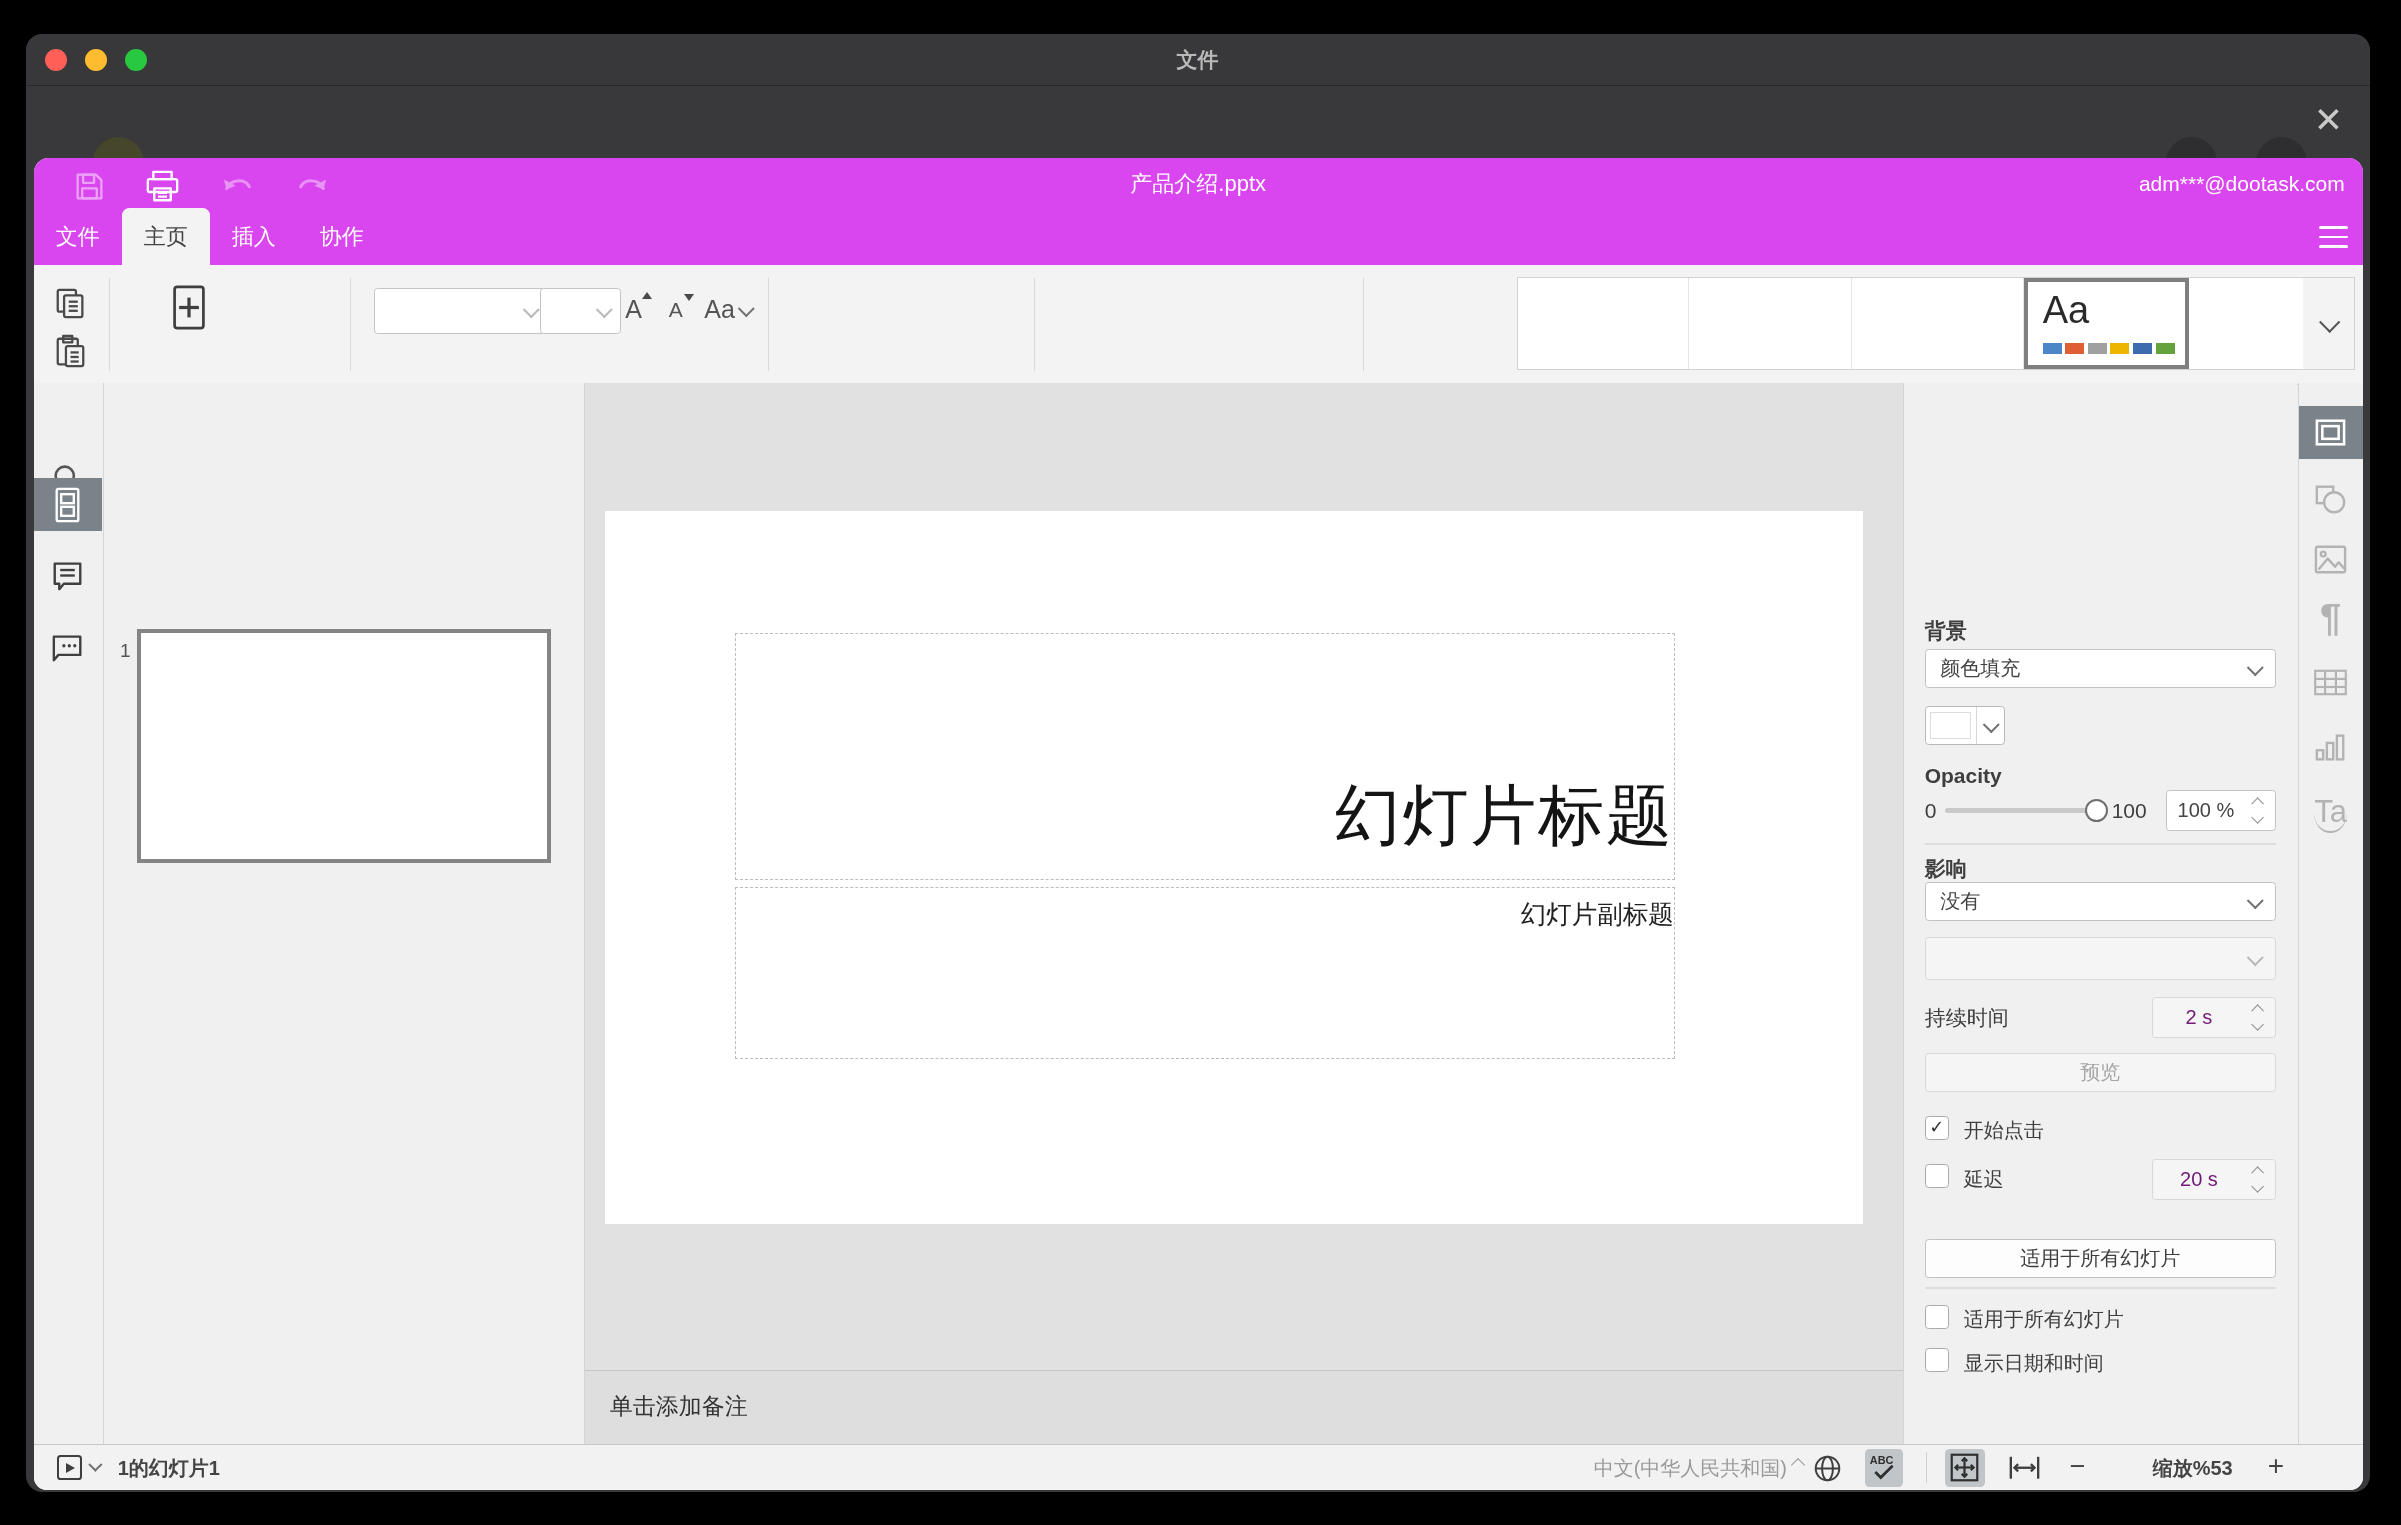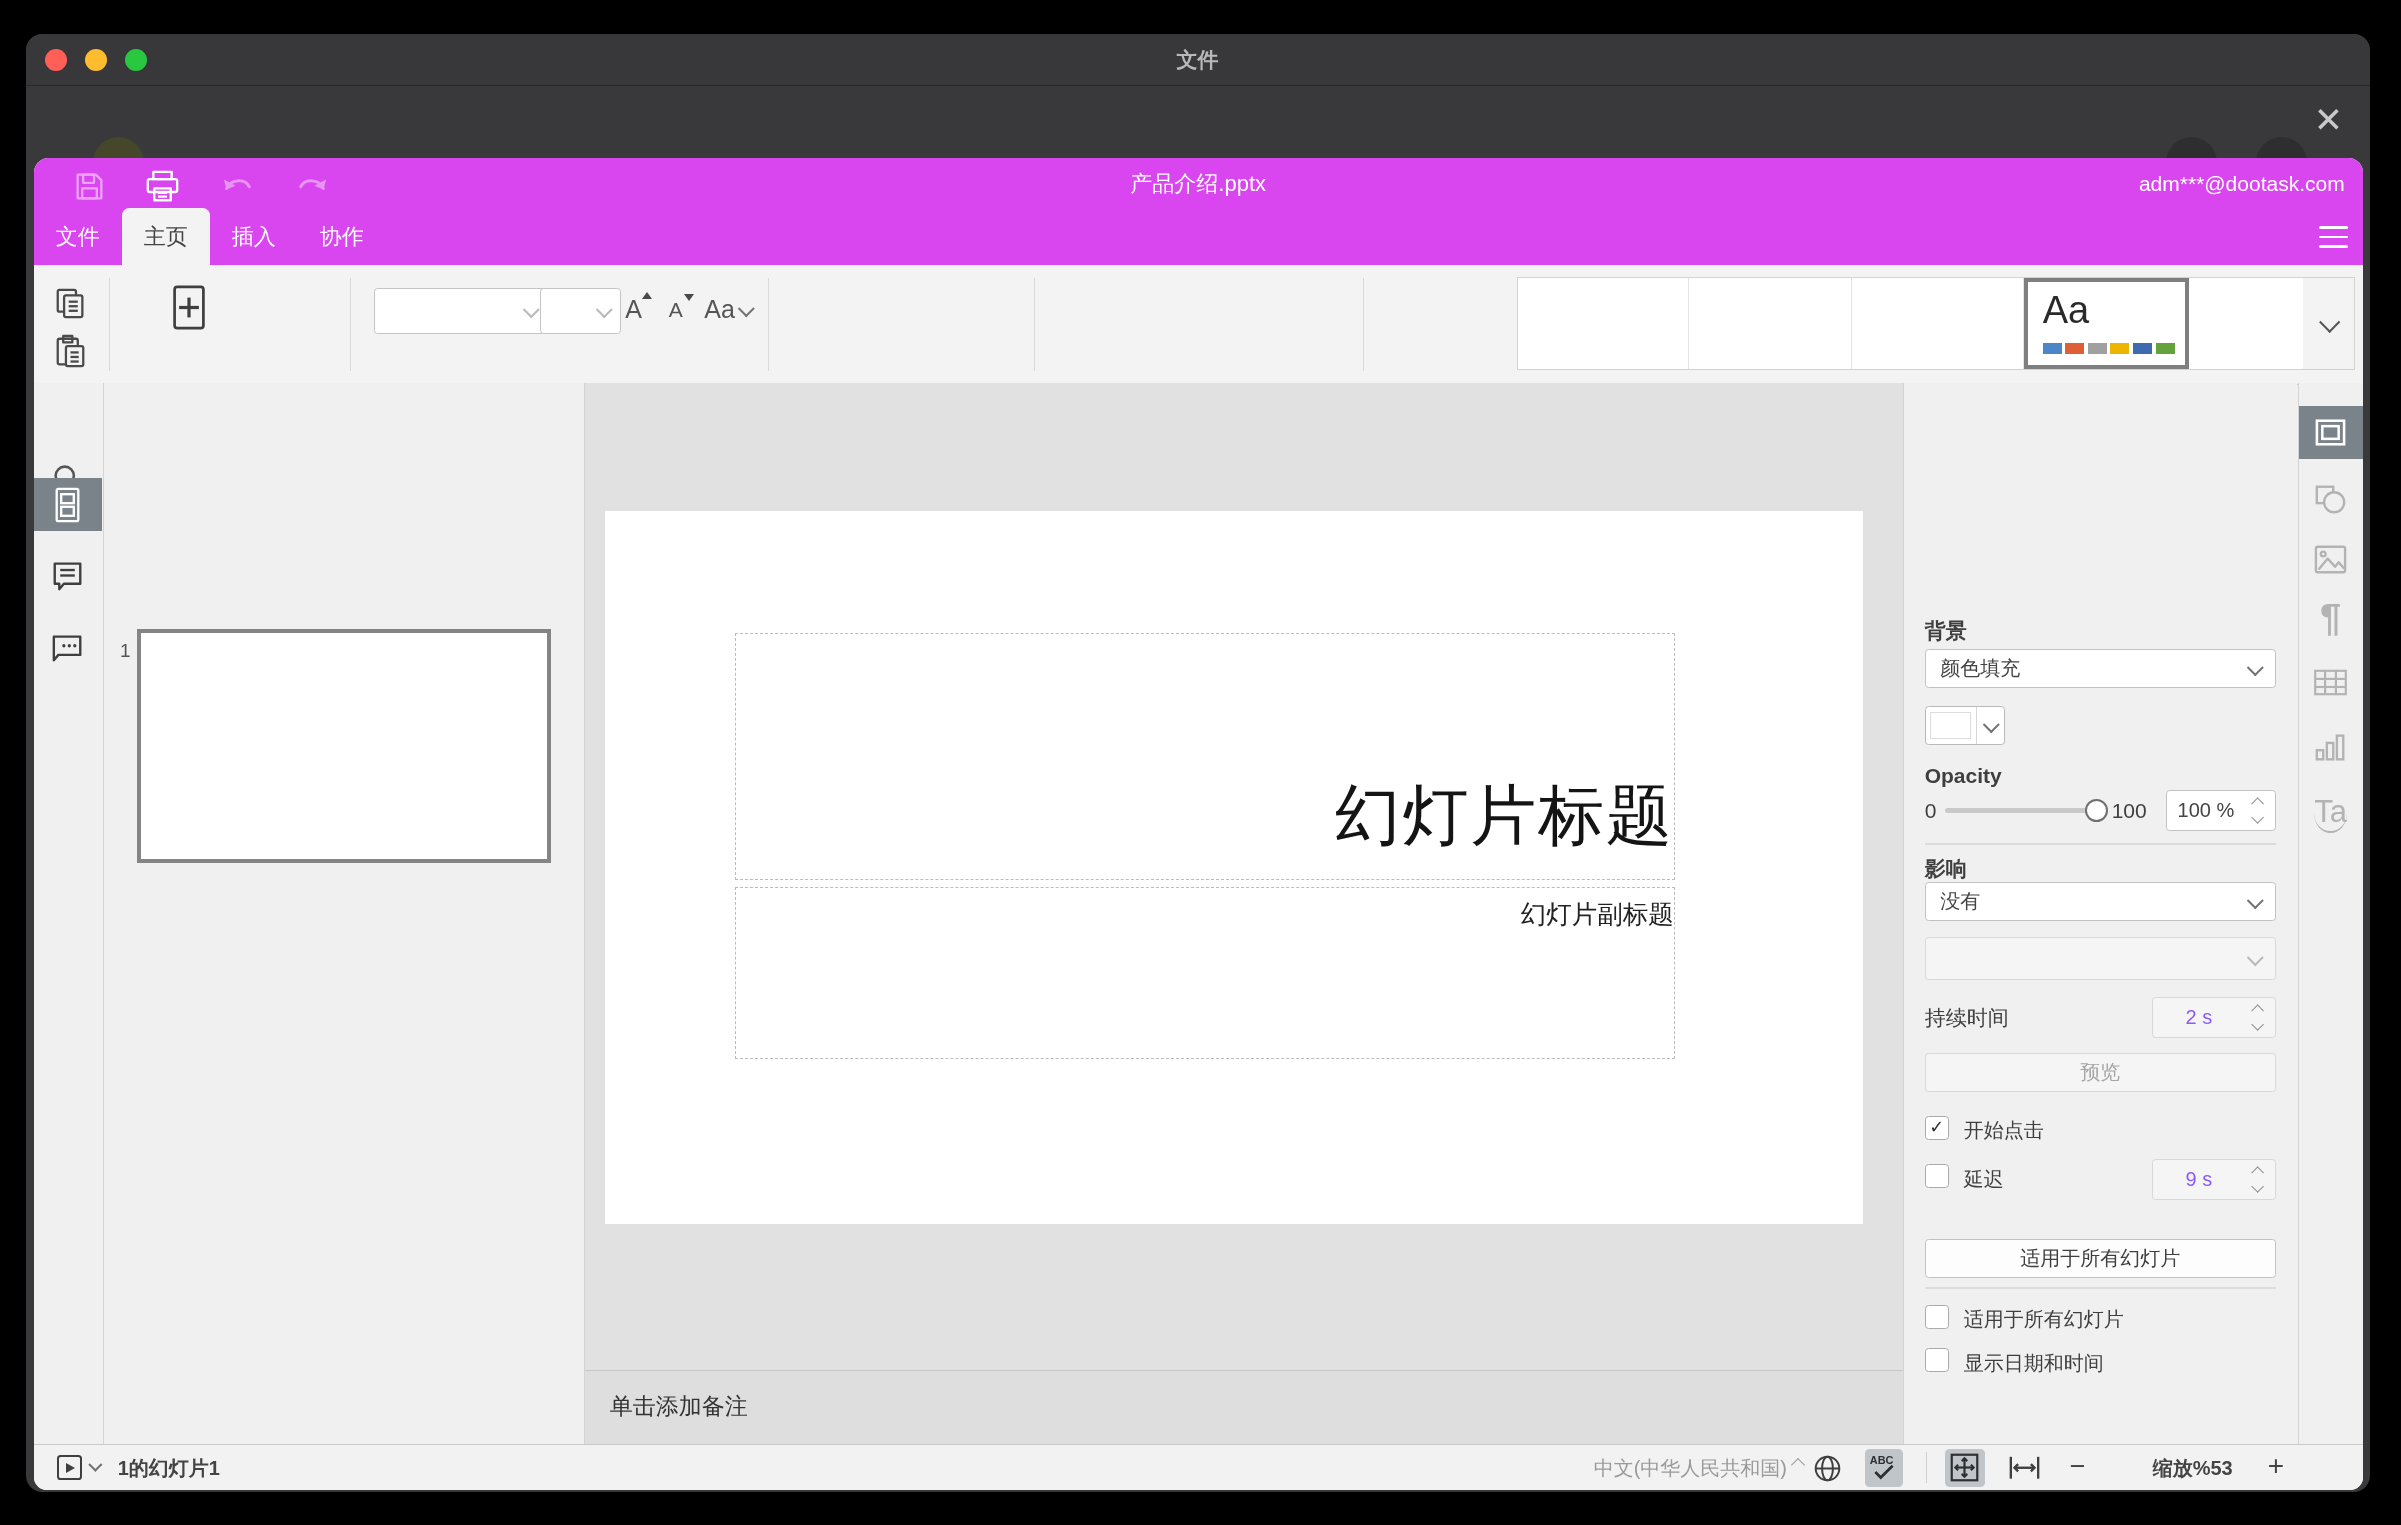--- a/index.html
+++ b/index.html
@@ -69,21 +69,21 @@
   .rpanel{left:1869px;top:225px;width:394px;height:1061px;background:#f0f0f1;border-left:1.8px solid #d4d4d4;box-sizing:border-box;}
   .rp-label{left:21px;font-size:21px;color:#3f3f3f;}
   .bold{font-weight:700;}
   .dd{left:21px;width:351px;height:39px;background:#fff;border:1.8px solid #c2c2c2;border-radius:3.6px;
       box-sizing:border-box;display:flex;align-items:center;padding:0 14.6px;font-size:20px;color:#444;cursor:pointer;}
   .dd .sp{flex:1;}
   .dd.dis{background:#f5f5f6;border-color:#d8d8d8;color:#b5b5b5;cursor:default;}
   .spinner{width:110px;height:41px;background:#fff;border:1.8px solid #c2c2c2;border-radius:3.6px;box-sizing:border-box;
            display:flex;align-items:center;font-size:20px;color:#444;}
   .spinner .val{flex:1;text-align:center;}
-  .spinner.dis{background:#f5f5f6;border-color:#d8d8d8;color:#8b5cf6;}
+  .spinner.dis{background:#f5f5f6;border-color:#d8d8d8;color:#701a75;}
   .sarrows{width:24px;display:flex;flex-direction:column;align-items:center;gap:4.6px;padding-right:5.5px;}
   .sarrows i{width:8.2px;height:8.2px;border-right:1.8px solid #8f8f8f;border-bottom:1.8px solid #8f8f8f;display:block;}
   .sarrows .up{transform:rotate(-135deg);}
   .sarrows .dn{transform:rotate(45deg);}
   .hr{left:21px;width:351px;height:1.8px;background:#dcdcdc;}
   .cbox{width:24px;height:24px;background:#fff;border:1.8px solid #ababab;border-radius:3.6px;box-sizing:border-box;
         text-align:center;line-height:20px;font-size:18px;font-weight:700;color:#2f2f2f;cursor:pointer;}
   .cb-label{font-size:20px;color:#3f3f3f;}
   .pbtn{left:21px;width:351px;height:39px;border-radius:3.6px;box-sizing:border-box;text-align:center;
         font-size:20px;cursor:pointer;}
@@ -610,21 +610,21 @@
               <i class="dn"></i>
             </span>
         </div>
         <div class="abs pbtn dis" style="top:670px;">预览</div>
 
         <div class="abs cbox" style="left:21px;top:733px;">✓</div>
         <div class="abs cb-label" style="left:60px;top:734px;">开始点击</div>
         <div class="abs cbox" style="left:21px;top:781px;"></div>
         <div class="abs cb-label" style="left:60px;top:783px;">延迟</div>
         <div class="abs spinner dis" style="left:248px;top:776px;width:124px;">
-          <span class="val">9 s</span>
+          <span class="val">20 s</span>
           <span class="sarrows">
               <i class="up"></i>
               <i class="dn"></i>
             </span>
         </div>
         <div class="abs pbtn en" style="top:848px;margin-top:8px;">适用于所有幻灯片</div>
         <div class="abs hr" style="top:904px;"></div>
         <div class="abs cbox" style="left:21px;top:922px;"></div>
         <div class="abs cb-label" style="left:60px;top:923px;">适用于所有幻灯片</div>
         <div class="abs cbox" style="left:21px;top:965px;"></div>

